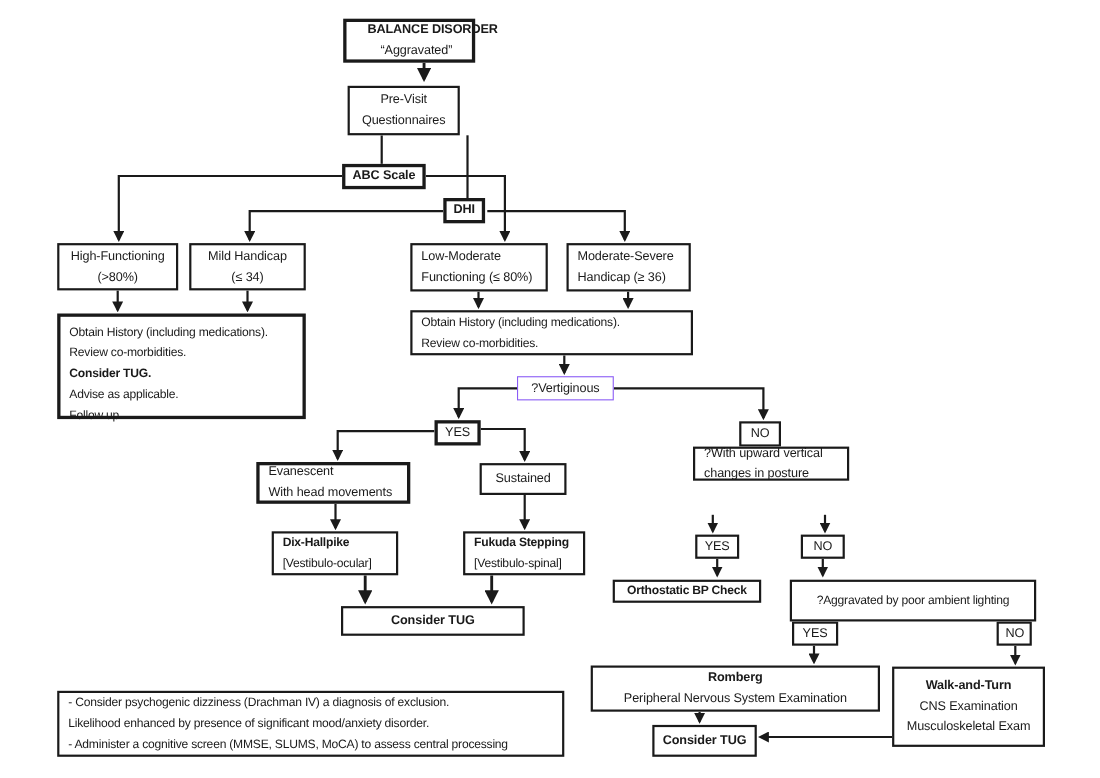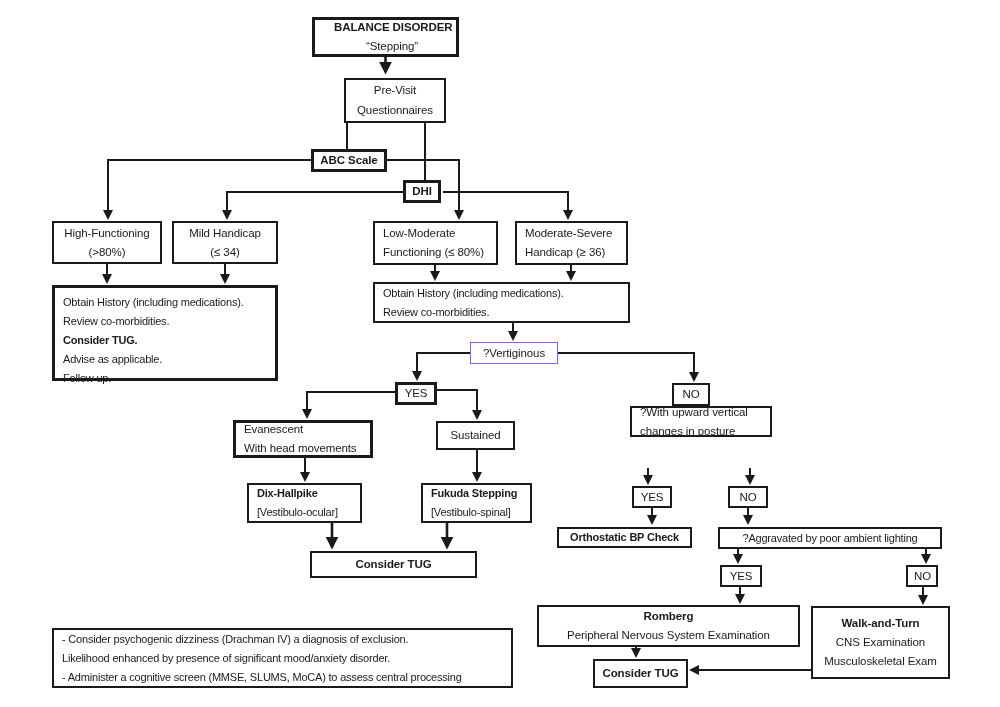--- a/index.html
+++ b/index.html
@@ -57,26 +57,26 @@
       <path d="M748 508 V523" marker-end="url(#arrow)"></path>
       <path d="M738 549 V562" marker-end="url(#arrow)"></path>
       <path d="M926 549 V562" marker-end="url(#arrow)"></path>
       <path d="M740 587 V602" marker-end="url(#arrow)"></path>
       <path d="M923 587 V603" marker-end="url(#arrow)"></path>
       <path d="M636 647 V656" marker-end="url(#arrow)"></path>
       <path d="M811 670 H691" marker-end="url(#arrow)"></path>
     </g>
   </svg>
 
-  <div class="node thick center" style="left:312px;top:17px;width:147px;height:40px;padding-left:19px;">
+  <div class="node thick center" style="left:312px;top:17px;width:120px;height:40px;padding-left:19px;">
     <div class="bold">BALANCE DISORDER</div>
-    <div>“Stepping”</div>
-  </div>
-
-  <div class="node center" style="left:344px;top:78px;width:102px;height:45px;justify-content:space-between;">
+    <div>“Aggravated”</div>
+  </div>
+
+  <div class="node center" style="left:316px;top:78px;width:102px;height:45px;">
     <div>Pre-Visit</div>
     <div>Questionnaires</div>
   </div>
 
   <div class="node thick center" style="left:311px;top:149px;width:76px;height:23px;">
     <div class="bold">ABC Scale</div>
   </div>
 
   <div class="node thick center" style="left:403px;top:180px;width:38px;height:23px;">
     <div class="bold">DHI</div>
@@ -156,21 +156,21 @@
   </div>
 
   <div class="node center" style="left:728px;top:486px;width:40px;height:22px;">
     <div>NO</div>
   </div>
 
   <div class="node center small" style="left:557px;top:527px;width:135px;height:21px;">
     <div class="bold">Orthostatic BP Check</div>
   </div>
 
-  <div class="node center small" style="left:718px;top:527px;width:224px;height:22px;">
+  <div class="node center small" style="left:718px;top:527px;width:224px;height:38px;">
     <div>?Aggravated by poor ambient lighting</div>
   </div>
 
   <div class="node center" style="left:310px;top:551px;width:167px;height:27px;">
     <div class="bold">Consider TUG</div>
   </div>
 
   <div class="node center" style="left:720px;top:565px;width:42px;height:22px;">
     <div>YES</div>
   </div>

